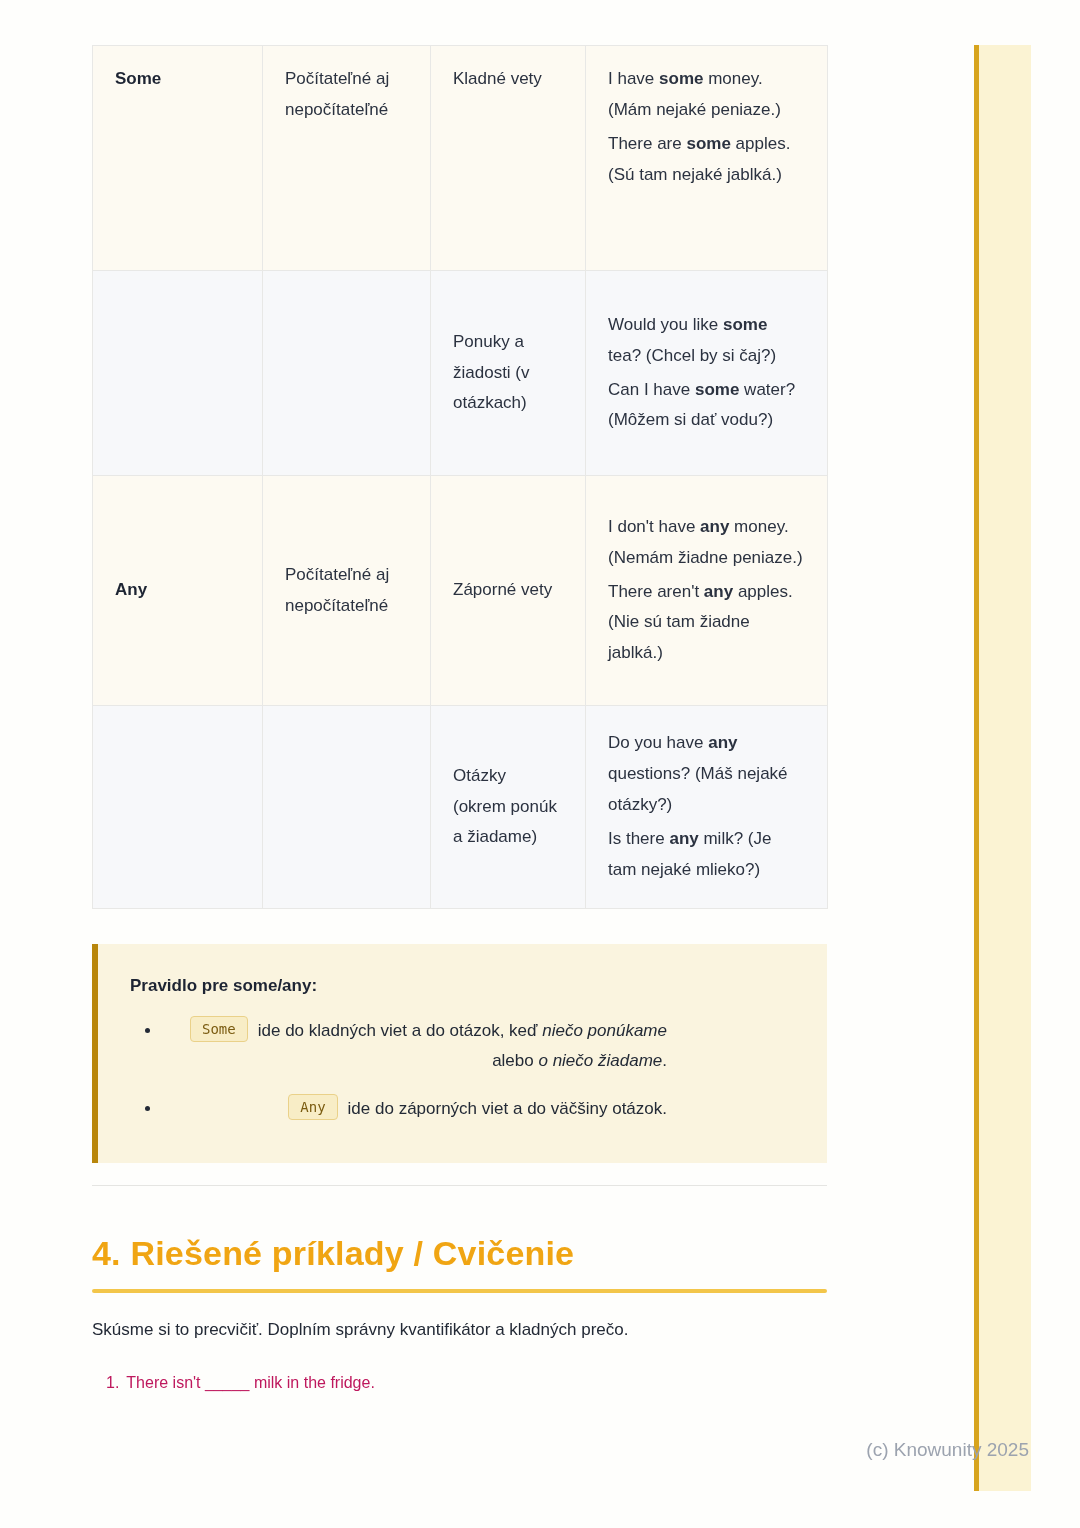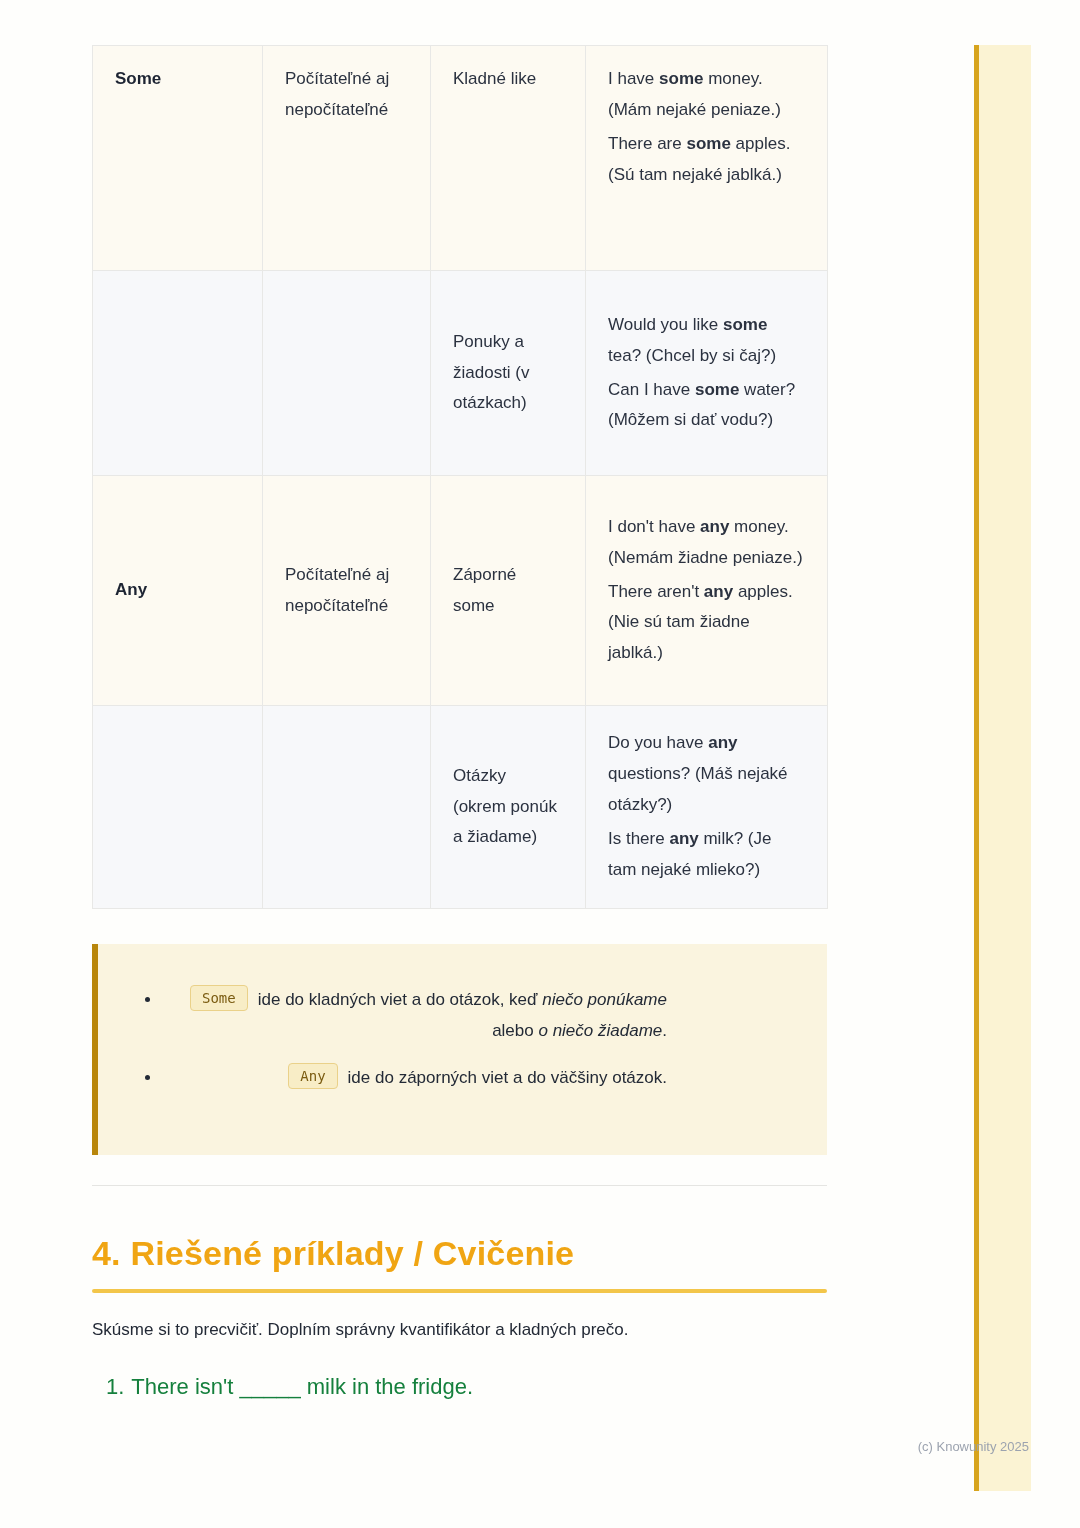--- a/index.html
+++ b/index.html
@@ -71,91 +71,92 @@
   .heading-underline {
     position:absolute; left:92px; top:1289px; width:735px; height:4px;
     background:var(--accent_underline,#f3c64a); border-radius:2px;
   }
   .intro {
     position:absolute; left:92px; top:1320px; margin:0;
     font-size:17px; color:#232a36;
   }
   .exercise {
     position:absolute; left:106px; top:1374px;
-    font-size:22px; color:#15803d;
+    font-size:16px; color:#be185d;
   }
   .exercise .num { margin-right:7px; }
 
   
   .edge-bar {
     position:absolute; left:974px; top:45px; width:5px; height:1446px;
     background:var(--edge_bar,#d7a41d);
   }
   .edge-strip {
     position:absolute; left:979px; top:45px; width:52px; height:1446px;
     background:var(--edge_strip,#fbf3d3);
   }
   .footer {
     position:absolute; right:70px; top:1439px; white-space:nowrap;
-    font-size:13px; color:var(--muted,#9ca3af); z-index:2;
+    font-size:19px; color:var(--muted,#9ca3af); z-index:2;
   }
 </style>
 </head>
 <body>
 
 <div class="page">
 
   <table class="grammar-table">
     <colgroup>
       <col style="width:170px">
         <col style="width:168px">
         <col style="width:155px">
         <col style="width:242px">
     </colgroup>
     <tbody>
       <tr class="r1 warm top">
         <td class="quant">Some</td>
         <td>Počítateľné aj nepočítateľné</td>
-        <td>Kladné like</td>
+        <td>Kladné vety</td>
         <td>
           <div class="ex-line"><span>I have </span><span class="b">some</span><span> money. (Mám nejaké peniaze.)</span></div>
           <div class="ex-line"><span>There are </span><span class="b">some</span><span> apples. (Sú tam nejaké jablká.)</span></div>
         </td>
       </tr>
       <tr class="r2 cool">
         <td class="quant"></td>
         <td></td>
         <td>Ponuky a žiadosti (v otázkach)</td>
         <td>
           <div class="ex-line"><span>Would you like </span><span class="b">some</span><span> tea? (Chcel by si čaj?)</span></div>
           <div class="ex-line"><span>Can I have </span><span class="b">some</span><span> water? (Môžem si dať vodu?)</span></div>
         </td>
       </tr>
       <tr class="r3 warm">
         <td class="quant">Any</td>
         <td>Počítateľné aj nepočítateľné</td>
-        <td>Záporné some</td>
+        <td>Záporné vety</td>
         <td>
           <div class="ex-line"><span>I don't have </span><span class="b">any</span><span> money. (Nemám žiadne peniaze.)</span></div>
           <div class="ex-line"><span>There aren't </span><span class="b">any</span><span> apples. (Nie sú tam žiadne jablká.)</span></div>
         </td>
       </tr>
       <tr class="r4 cool">
         <td class="quant"></td>
         <td></td>
         <td>Otázky (okrem ponúk a žiadame)</td>
         <td>
           <div class="ex-line"><span>Do you have </span><span class="b">any</span><span> questions? (Máš nejaké otázky?)</span></div>
           <div class="ex-line"><span>Is there </span><span class="b">any</span><span> milk? (Je tam nejaké mlieko?)</span></div>
         </td>
       </tr>
     </tbody>
   </table>
 
   <aside class="callout">
+    <p class="callout-title">Pravidlo pre some/any:</p>
     <ul class="callout-list">
       <li class="callout-item">
         <code class="badge">Some</code><span class="callout-text"><span>ide do kladných viet a do otázok, keď </span><span class="i">niečo ponúkame</span><span> alebo </span><span class="i">o niečo žiadame</span><span>.</span></span>
       </li>
       <li class="callout-item">
         <code class="badge">Any</code><span class="callout-text"><span>ide do záporných viet a do väčšiny otázok.</span></span>
       </li>
     </ul>
   </aside>
 

